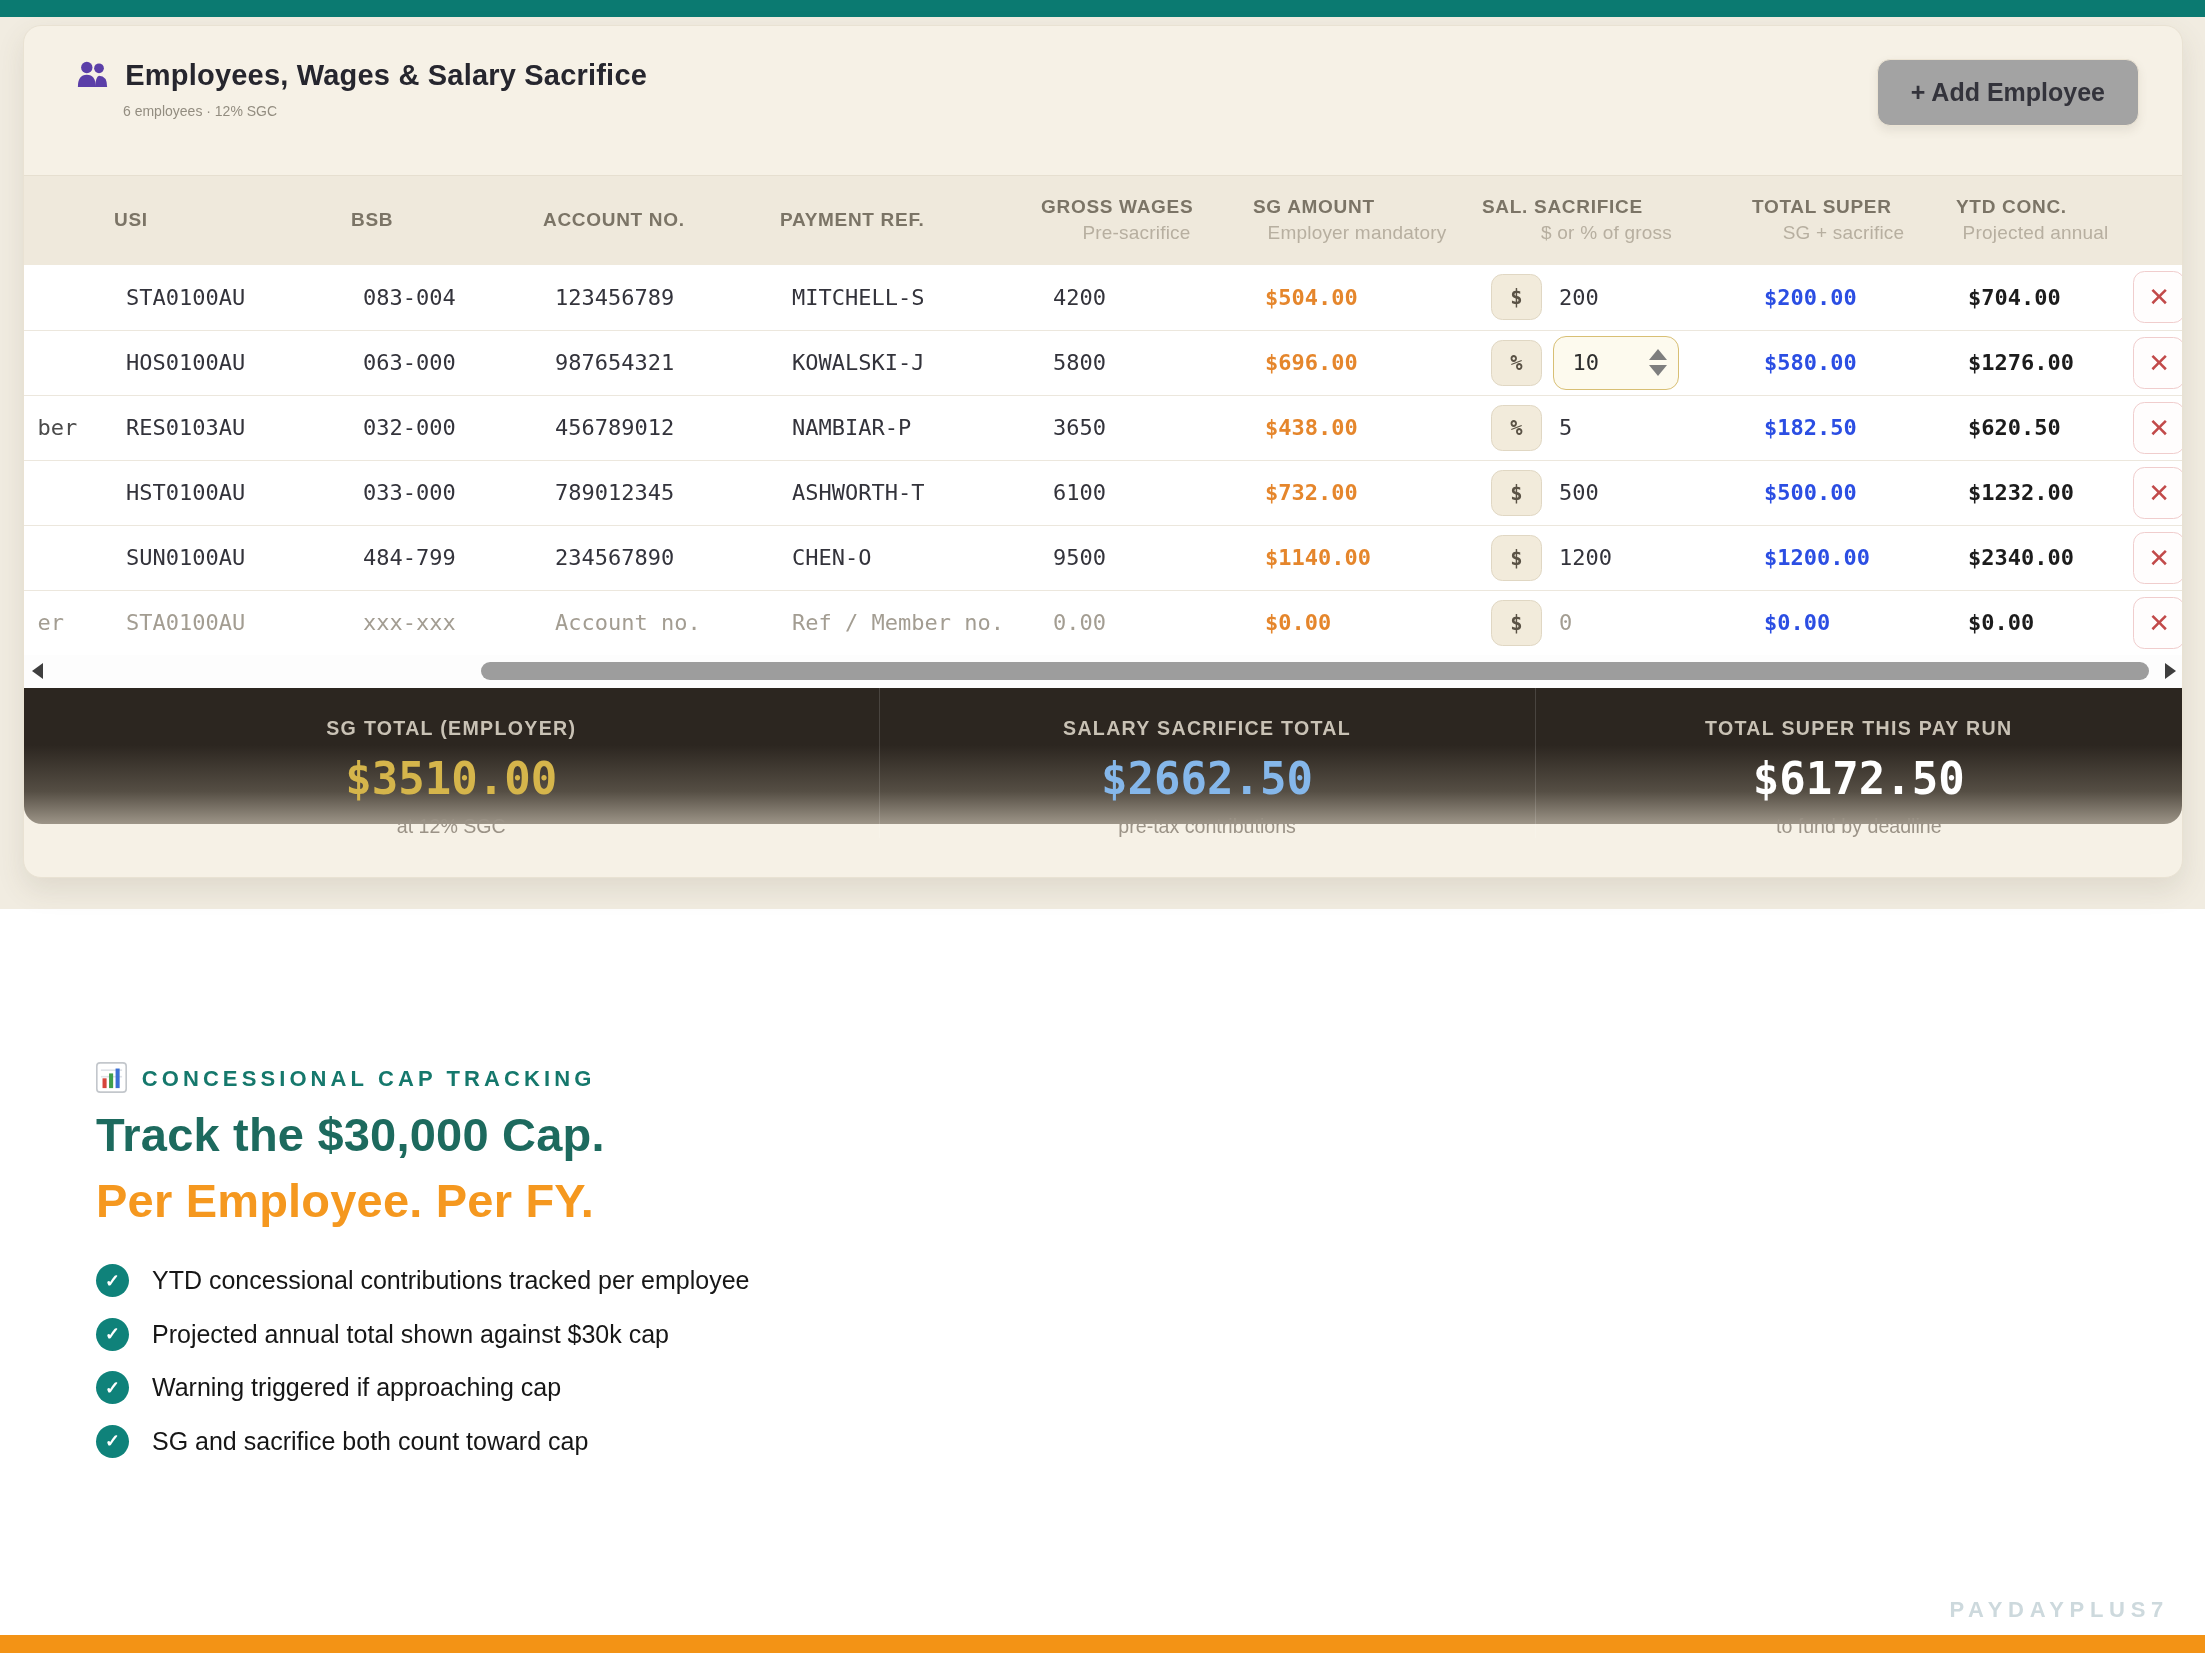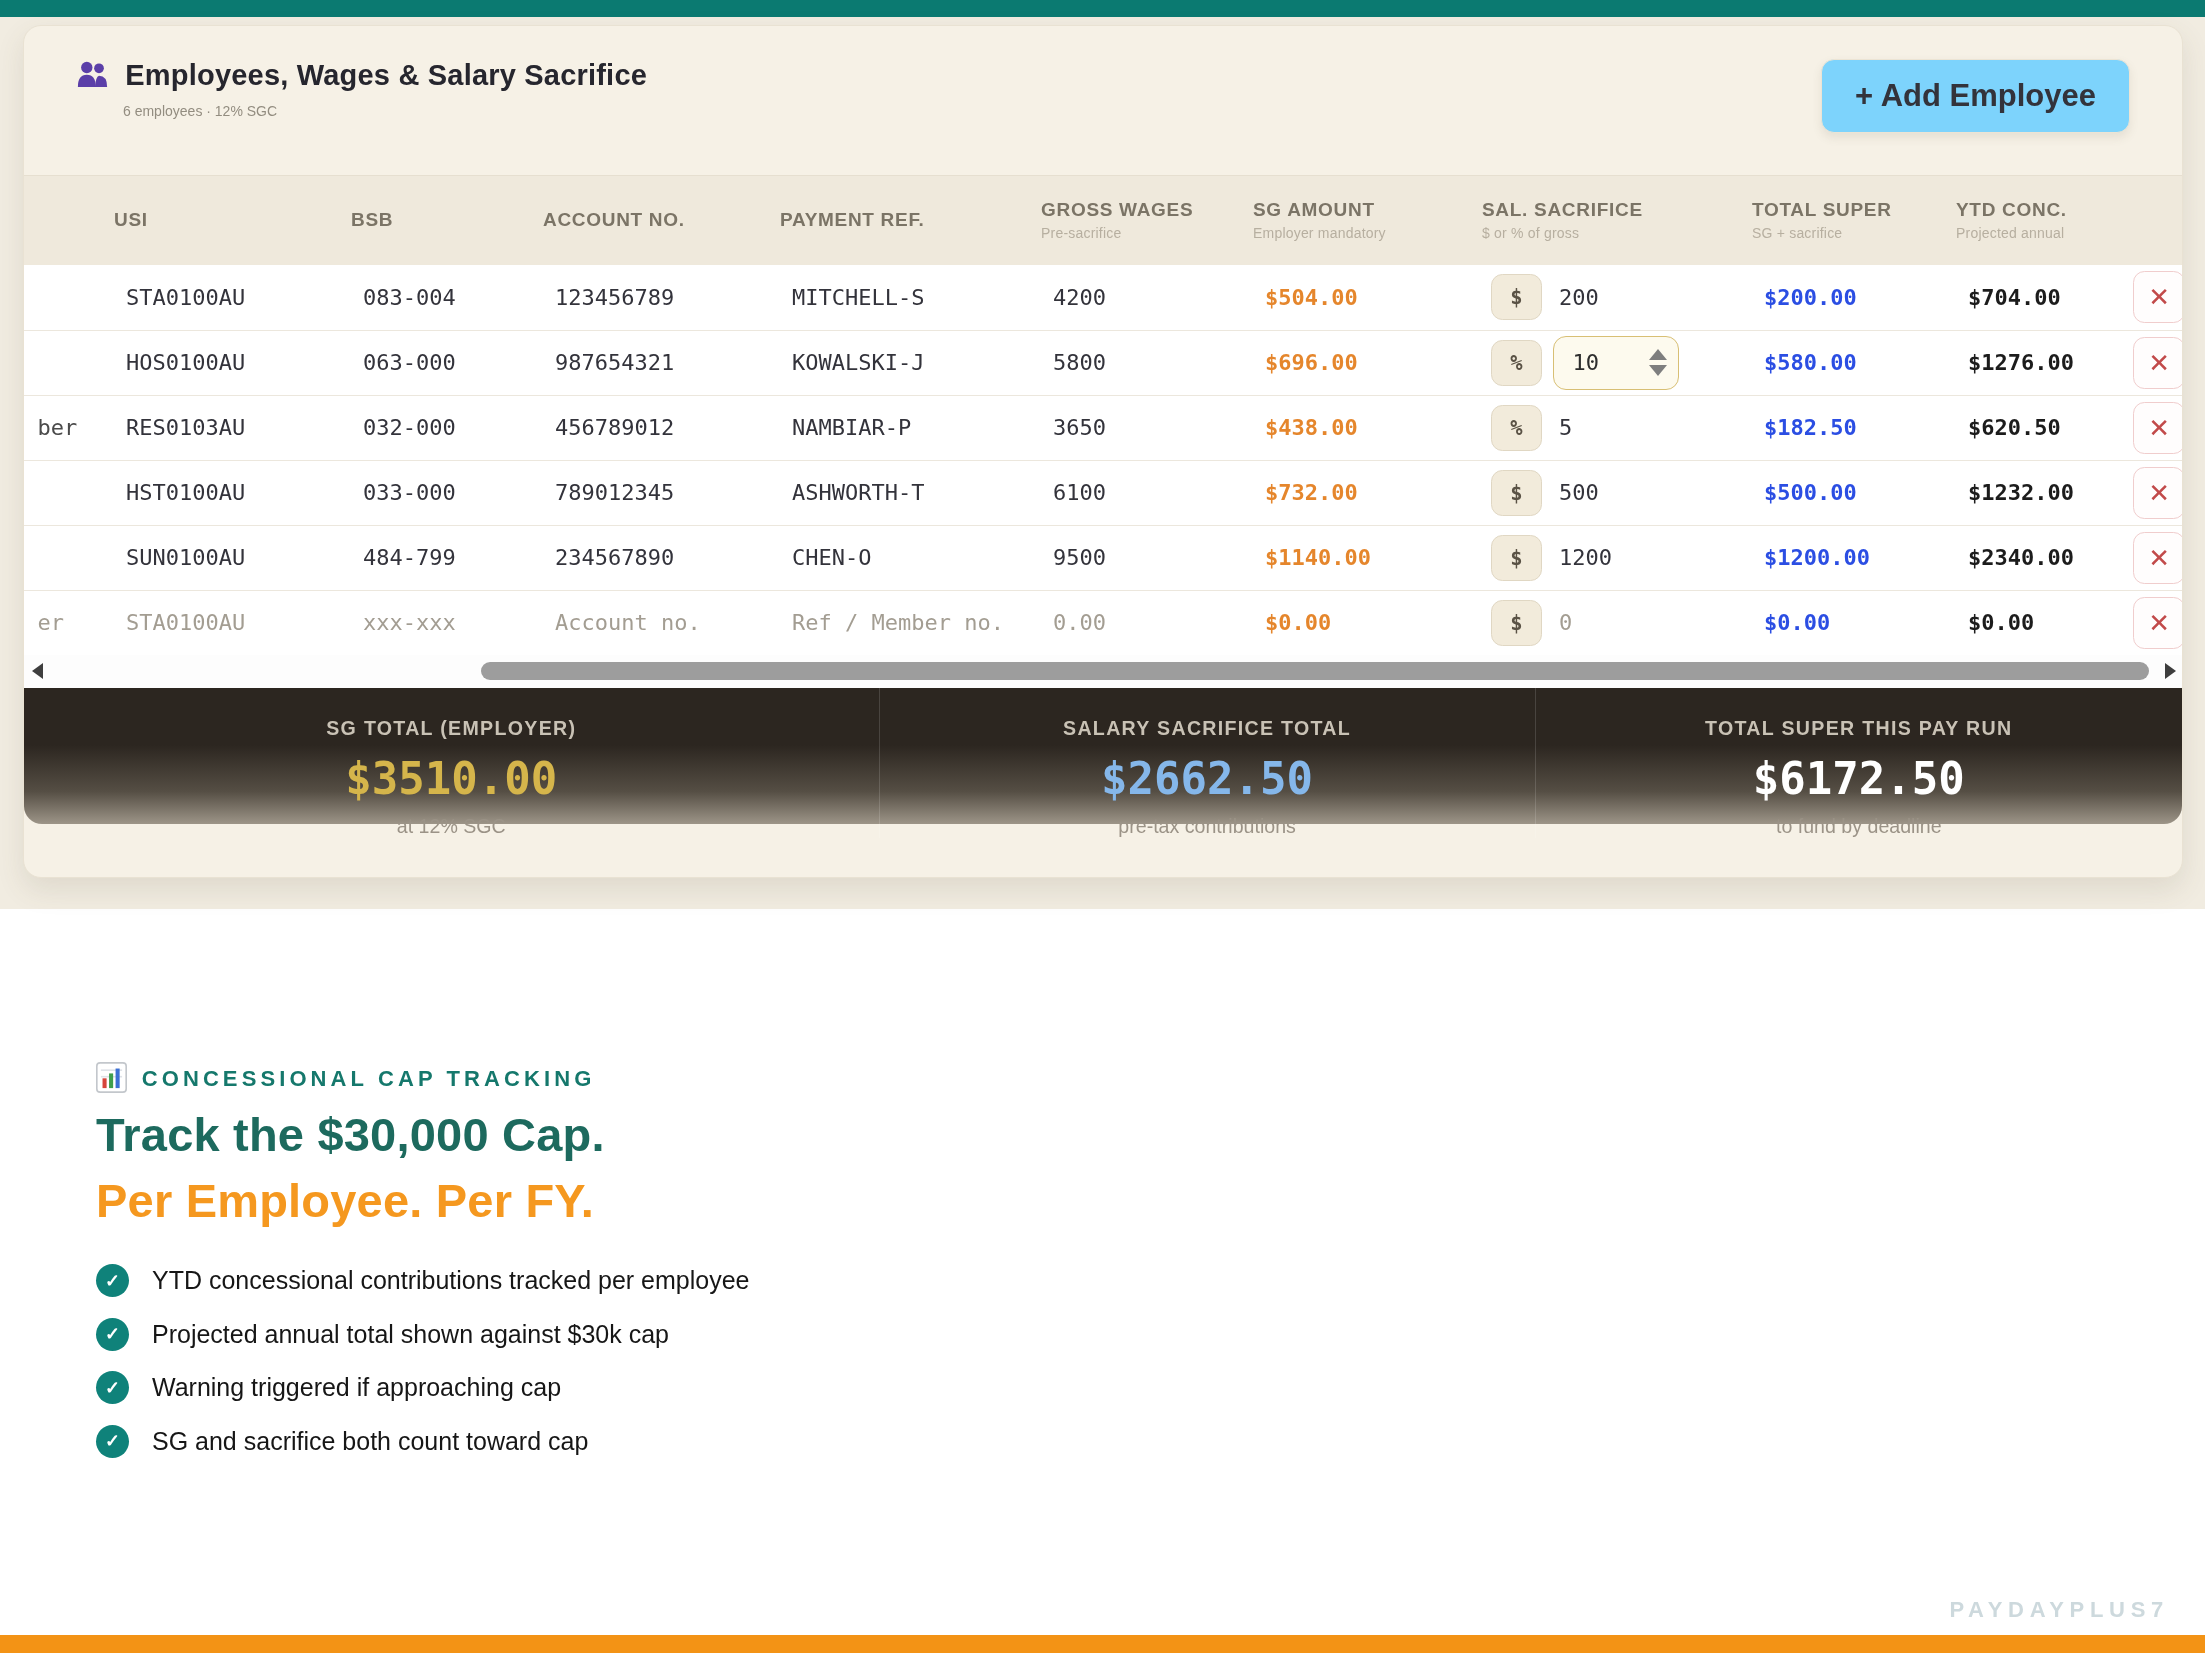--- a/index.html
+++ b/index.html
@@ -12,30 +12,30 @@
   .bottombar { position:absolute; left:0; bottom:0; width:2205px; height:19px; background:#f39315; }
 
   
   .card { position:absolute; left:23px; top:24.5px; width:2160px; height:853px;
           background:#f6f1e6; border-radius:18px; border:0.8px solid #e9e2d3;
           box-shadow:0 11.4px 28px rgba(90,80,60,.12); overflow:hidden; }
   .card-head { position:relative; height:149px; padding:33px 36px 0 52px; }
   .title-wrap { display:flex; align-items:center; gap:16.3px; }
   .card-head h1 { font-size:29px; font-weight:bold; color:#26262e; letter-spacing:0.2px; }
   .subtitle { margin:11.4px 0 0 47px; font-size:14px; color:#938d80; }
-  .add-btn { position:absolute; right:52px; top:33px; background:#7dd3fc; border:0.8px solid #ece4d4;
-             border-radius:13px; padding:18px 33px; font-size:31px; font-weight:bold; color:#33333b;
+  .add-btn { position:absolute; right:43px; top:33px; background:#a3a3a3; border:0.8px solid #ece4d4;
+             border-radius:13px; padding:18px 33px; font-size:25px; font-weight:bold; color:#33333b;
              font-family:"Liberation Sans", sans-serif; box-shadow:0 4.1px 9.8px rgba(90,80,60,.10); cursor:pointer; }
 
   .row-grid { display:grid; grid-template-columns:69px 237px 192px 237px 261px 212px 229px 270px 204px 180px 69px; align-items:center; }
 
   .thead { height:90px; background:#efe9dc; border-top:0.8px solid #e6dfd0; }
   .th { padding-left:21px; }
   .th .main { display:block; font-size:19px; font-weight:bold; color:#7b7466; letter-spacing:0.7px; }
-  .th .sub  { display:block; font-size:14px; color:#b7afa0; margin-top:4.9px; letter-spacing:0.2px; }
+  .th .sub  { display:block; font-size:19px; color:#b7afa0; margin-top:4.9px; letter-spacing:0.2px;text-align:center; }
 
   .tr { height:65px; background:#ffffff; border-top:0.8px solid #ece7dd;padding-left:12px; }
   .tr:first-child { border-top:none; }
   .td { padding-left:21px; font-size:22px; color:#33333b; white-space:nowrap; overflow:hidden; }
   .td.clipcell { padding-left:1.6px; color:#4a4a4a; }
   .td.money-sg   { color:#e5862c; font-weight:bold; }
   .td.money-blue { color:#2b4ee3; font-weight:bold; }
   .td.money-ytd  { color:#1c1c1c; font-weight:bold; }
   .tr.ghost .t-plain { color:#a39d92; }
   .td.salcell { display:flex; align-items:center; padding-left:0; }

